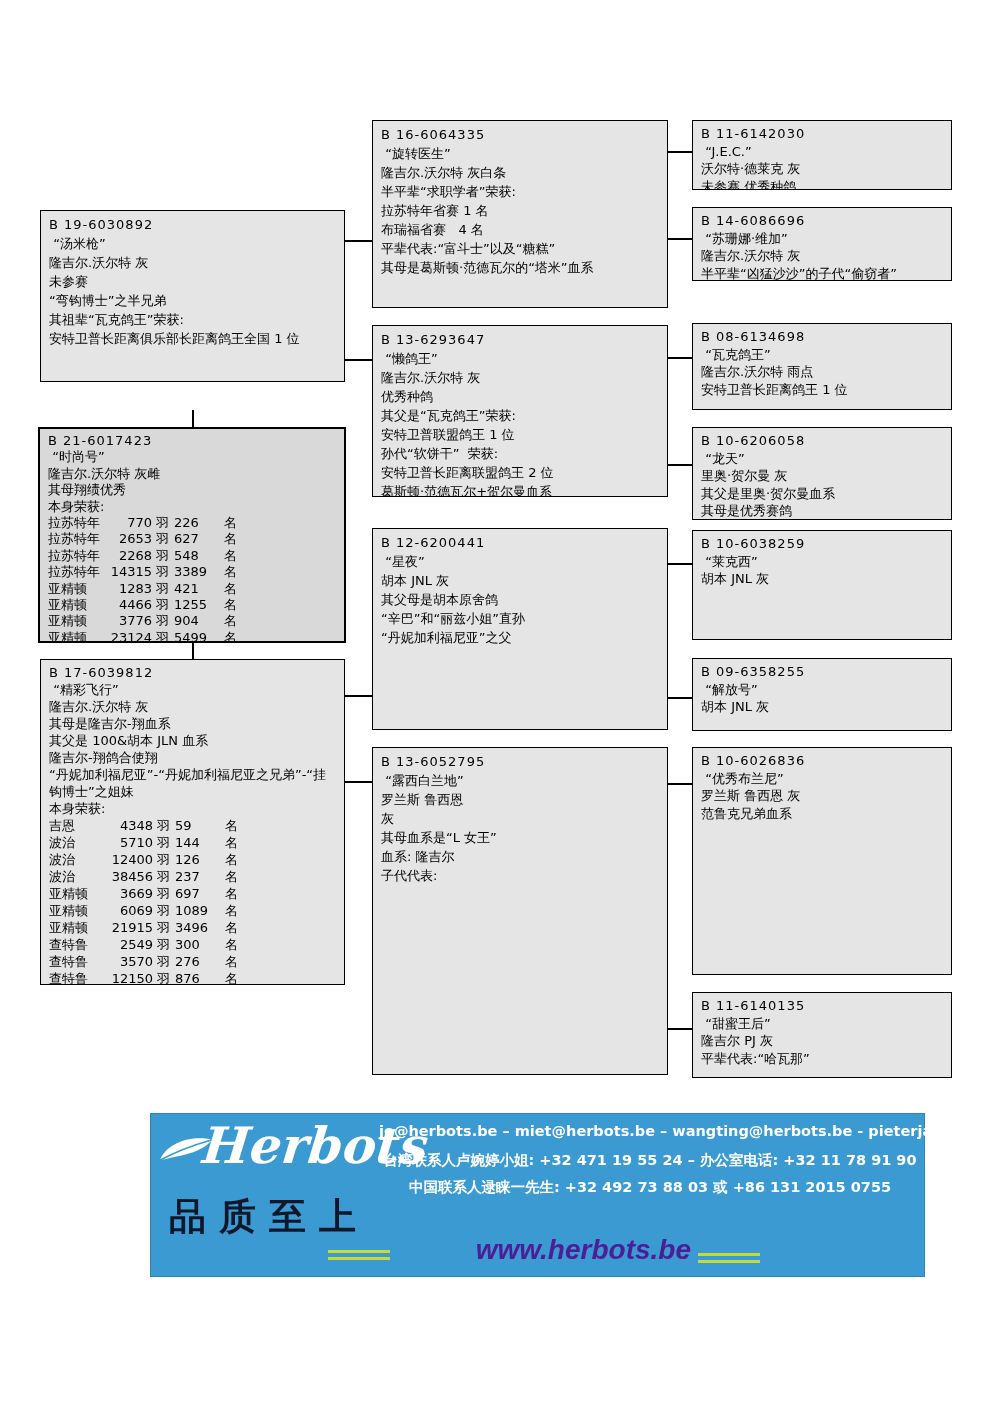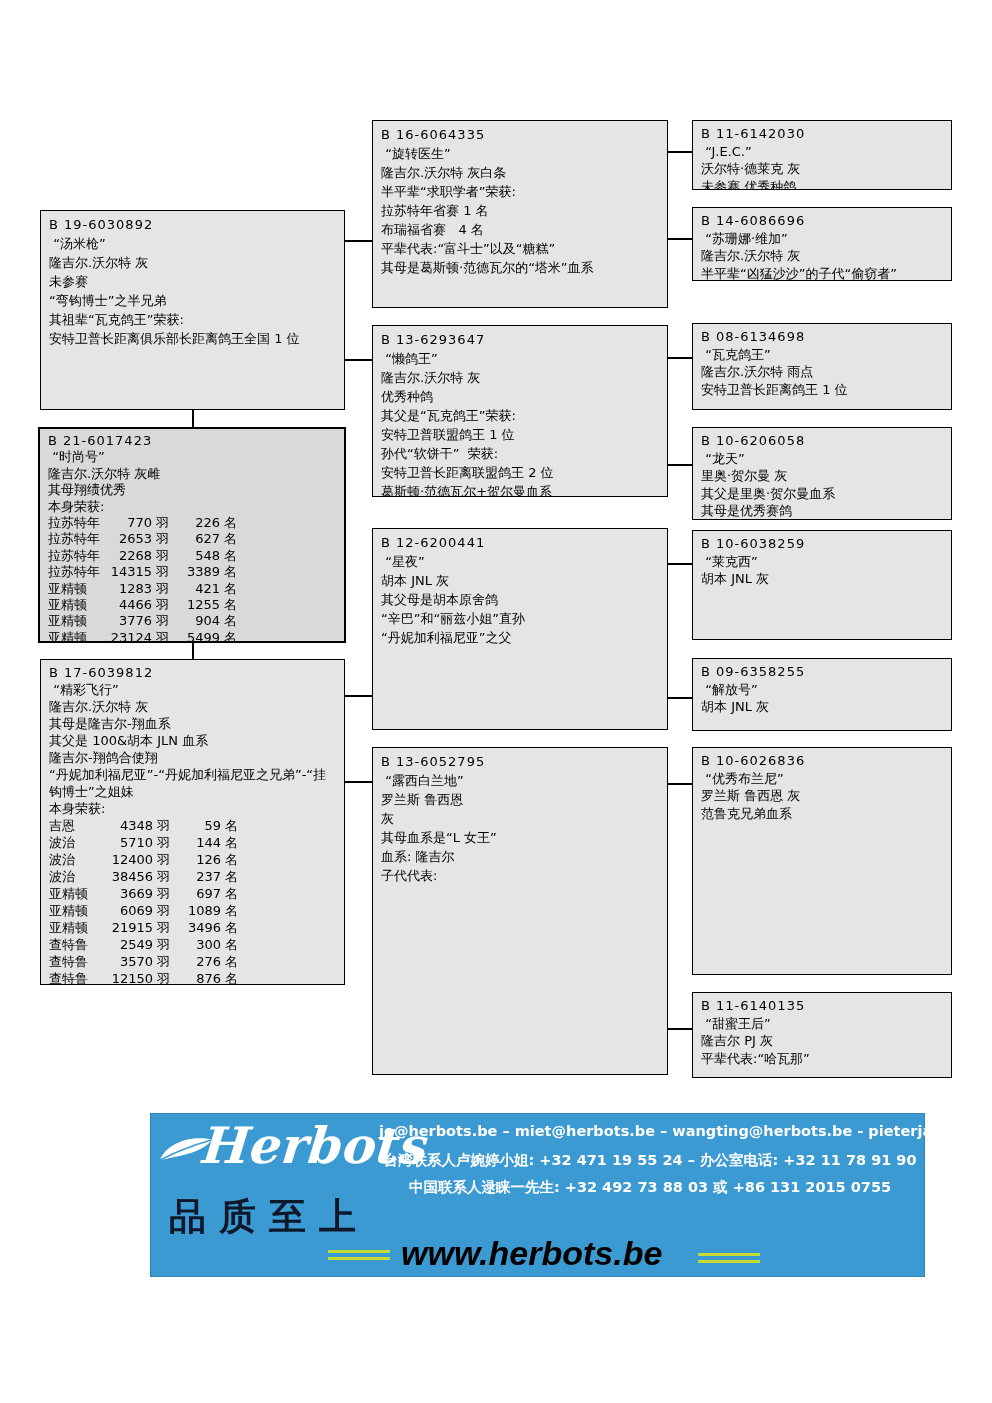--- a/index.html
+++ b/index.html
@@ -5,21 +5,21 @@
   html,body{margin:0;padding:0;background:#ffffff;}
   body{font-family:"DejaVu Sans",sans-serif;color:#000;}
   .page{position:relative;width:992px;height:1403px;background:#fff;overflow:hidden;}
 
   
   .box{position:absolute;background:#e5e5e5;border:1px solid #000;padding:4px 8px;box-sizing:border-box;
        font-size:13px;overflow:hidden;}
   .box .bline{line-height:19px;white-space:pre-wrap;}
   .ring{letter-spacing:1px;}
 
-  #box-father{left:40px;top:210px;width:305px;height:200px;}
+  #box-father{left:40px;top:210px;width:305px;height:172px;}
   #box-subject{left:38px;top:427px;width:308px;height:216px;background:#d9d9d9;border:2px solid #000;}
   #box-subject .bline{line-height:16.4px;}
   #box-mother{left:40px;top:659px;width:305px;height:326px;}
   #box-mother .bline{line-height:17px;}
 
   #box-pgf{left:372px;top:120px;width:296px;height:188px;}
   #box-pgm{left:372px;top:325px;width:296px;height:172px;}
   #box-mgf{left:372px;top:528px;width:296px;height:202px;}
   #box-mgm{left:372px;top:747px;width:296px;height:328px;}
 
@@ -35,42 +35,42 @@
   #box-gg8{top:992px;height:86px;}
 
   
   .rrow{line-height:inherit;}
   #box-subject .rrow{line-height:16.4px;}
   #box-mother .rrow{line-height:17px;}
   .rc{display:inline-block;}
   .rc0{width:60px;}
   .rc1{width:44px;text-align:right;}
   .rc2{padding-left:4px;width:18px;}
-  .rc3{width:46px;text-align:right;}
+  .rc3{width:46px;}
   .rc4{padding-left:4px;}
 
   
   .conn{position:absolute;background:#000;}
 
   
   .banner{position:absolute;left:150px;top:1113px;width:775px;height:164px;
           background:#3b9ad1;border:1px solid #2f85b8;box-sizing:border-box;}
   .logo-feather{position:absolute;left:6px;top:22px;width:58px;height:28px;}
   .logo-text{position:absolute;left:52px;top:2px;font-family:"DejaVu Serif",serif;
              font-style:italic;font-weight:bold;font-size:50px;color:#fff;transform:skewX(-6deg);}
   .logo-sub{position:absolute;left:18px;top:78px;font-size:37px;font-weight:bold;color:#0f172a;letter-spacing:13px;}
   .b-line{position:absolute;left:228px;width:542px;text-align:center;color:#fff;
           font-size:14.5px;font-weight:bold;white-space:nowrap;}
   .b-emails{top:9px;}
   .b-tw{top:37px;}
   .b-cn{top:64px;}
   .b-tagline{position:absolute;left:240px;top:98px;width:470px;text-align:center;color:#fff;
              font-size:19px;font-weight:bold;font-style:italic;font-family:"DejaVu Serif",serif;white-space:nowrap;}
-  .b-url{position:absolute;left:250px;top:120px;width:290px;text-align:left;color:#000000;
-         font-size:34px;font-weight:bold;font-style:italic;font-family:"Liberation Sans",sans-serif;}
+  .b-url{position:absolute;left:250px;top:120px;width:290px;text-align:right;color:#4c1d95;
+         font-size:28px;font-weight:bold;font-style:italic;font-family:"Liberation Sans",sans-serif;}
   .dbl-line{position:absolute;width:62px;height:10px;border-top:3px solid #c5da35;border-bottom:3px solid #c5da35;box-sizing:border-box;}
   .dbl-left{left:177px;top:136px;}
   .dbl-right{left:547px;top:139px;}
 </style>
 </head>
 <body>
 
 <div class="page">
 
   <div class="box" id="box-father">

